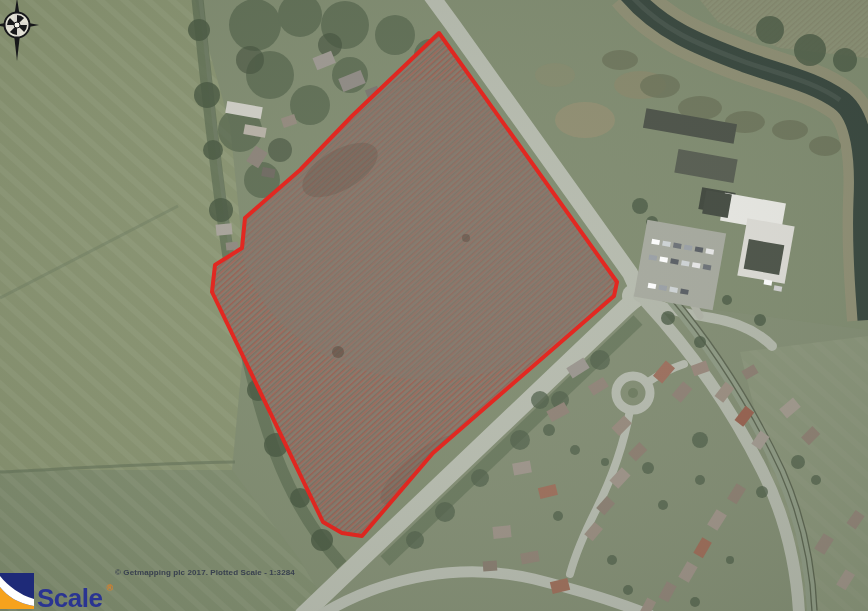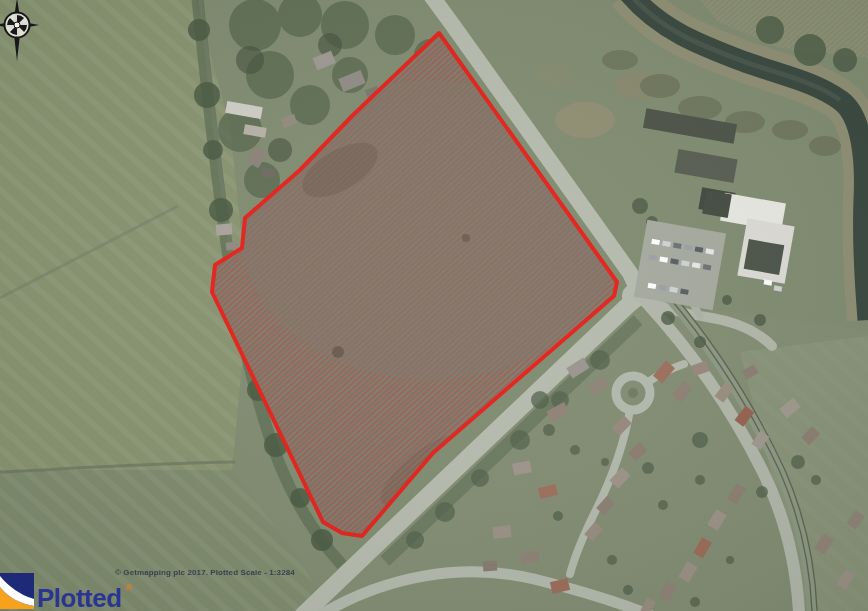--- a/index.html
+++ b/index.html
@@ -283,17 +283,17 @@
 </div>
 
 <div class="copyright">© Getmapping plc 2017. Plotted Scale -  1:3284</div>
 
 <div class="logo">
   <svg class="logo-mark" width="34" height="36" viewBox="0 0 34 36">
     <rect width="34" height="36" fill="#1e2a78"></rect>
     <path d="M0,36 L0,14 C8,24 18,30 34,33 L34,36 Z" fill="#f6a21d"></path>
     <path d="M0,14 C8,24 18,30 34,33 L34,26 C20,22 8,13 0,3 Z" fill="#ffffff"></path>
   </svg>
-  <span class="logo-word">Plotted</span>
+  <span class="logo-word">Scale</span>
   <span class="logo-reg">®</span>
 </div>
 
 </div>
 
 </body></html>

